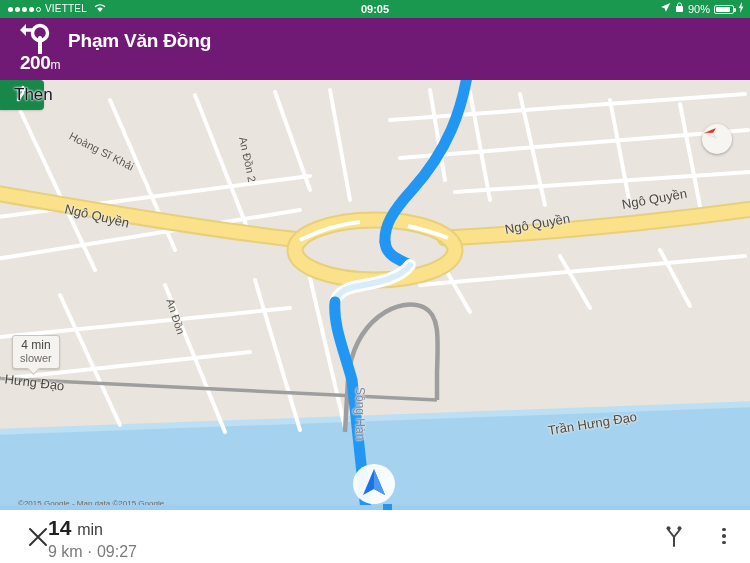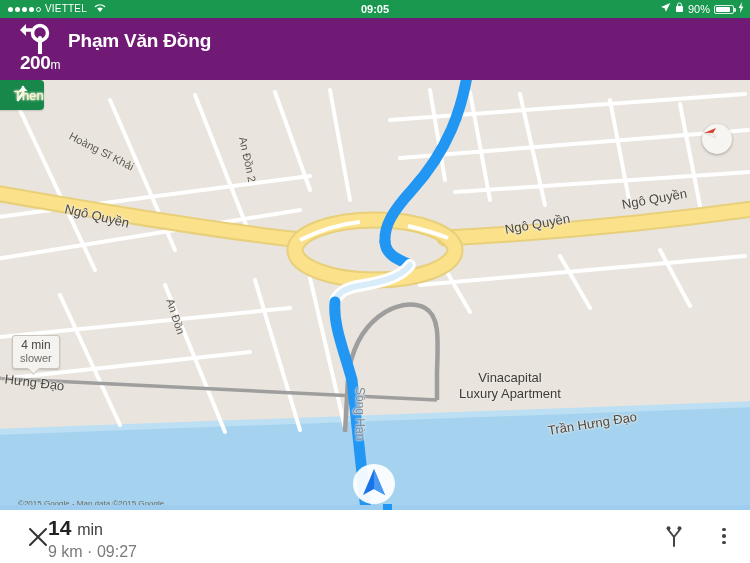--- a/index.html
+++ b/index.html
@@ -129,22 +129,22 @@
     background: #17874a;
     border-radius: 0 4px 4px 0;
     display: flex;
     align-items: center;
     padding: 0 12px 0 14px;
     gap: 10px;
     z-index: 55;
     box-shadow: 0 1px 2px rgba(0,0,0,.15);
   }
   .then-tab .lbl {
-    color: #fef9c3;
-    font-size: 13px;
+    color: #0f172a;
+    font-size: 17px;
   }
 
   
   .map {
     position: absolute;
     top: 80px; left: 0;
     width: 750px; height: 430px;
     background: #e9e4dd;
     overflow: hidden;
     z-index: 10;
@@ -426,24 +426,20 @@
         <div class="lbl" style="left: 243px; top: 51px; transform: rotate(78deg); transform-origin: left center;">An Đồn 2</div>
         <div class="lbl big" style="left: 65px; top: 121px; transform: rotate(13deg); transform-origin: left center;">Ngô Quyền</div>
         <div class="lbl big" style="left: 505px; top: 142px; transform: rotate(-10deg); transform-origin: left center;">Ngô Quyền</div>
         <div class="lbl big" style="left: 622px; top: 117px; transform: rotate(-10deg); transform-origin: left center;">Ngô Quyền</div>
         <div class="lbl" style="left: 170px; top: 213px; transform: rotate(72deg); transform-origin: left center;">An Đồn</div>
         <div class="lbl big" style="left: -6px; top: 290px; transform: rotate(7deg); transform-origin: left center;">n Hưng Đạo</div>
         <div class="lbl big" style="left: 548px; top: 343px; transform: rotate(-9deg); transform-origin: left center;">Trần Hưng Đạo</div>
         <div class="lbl river" style="left: 360px; top: 300px; transform: rotate(90deg); transform-origin: left center;">Sông Hàn</div>
       </div>
 
-    <div class="poi-label" style="left:430px; top:290px; width:160px;">
-      <div>Vinacapital</div>
-      <div>Luxury Apartment</div>
-    </div>
 
     <div class="slower-bubble" style="left:12px; top:255px;">
       <div class="t1">4 min</div>
       <div class="t2">slower</div>
     </div>
 
     <div class="compass-btn">
       <span>
         <svg width="18" height="18" viewBox="0 0 18 18">
           <path d="M2 9 L14 4 L11 9 Z" fill="#d8392b"></path>

